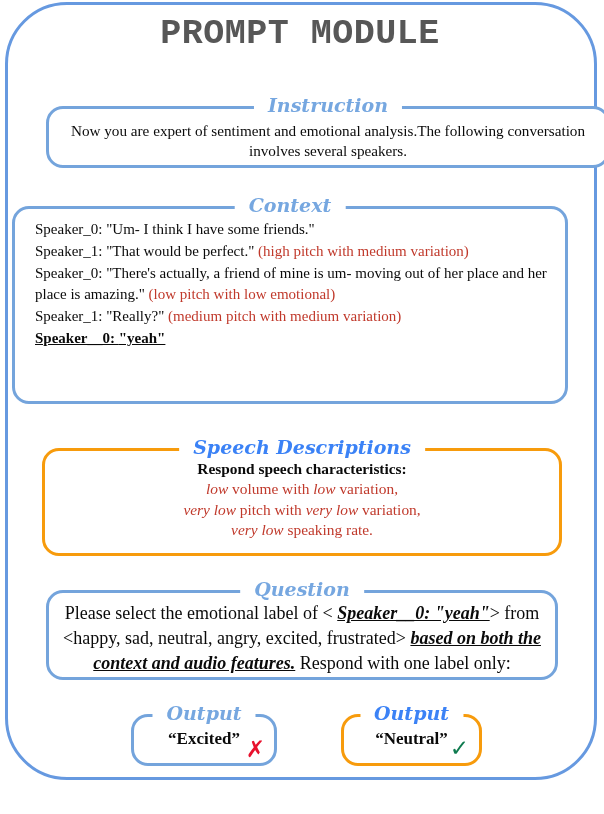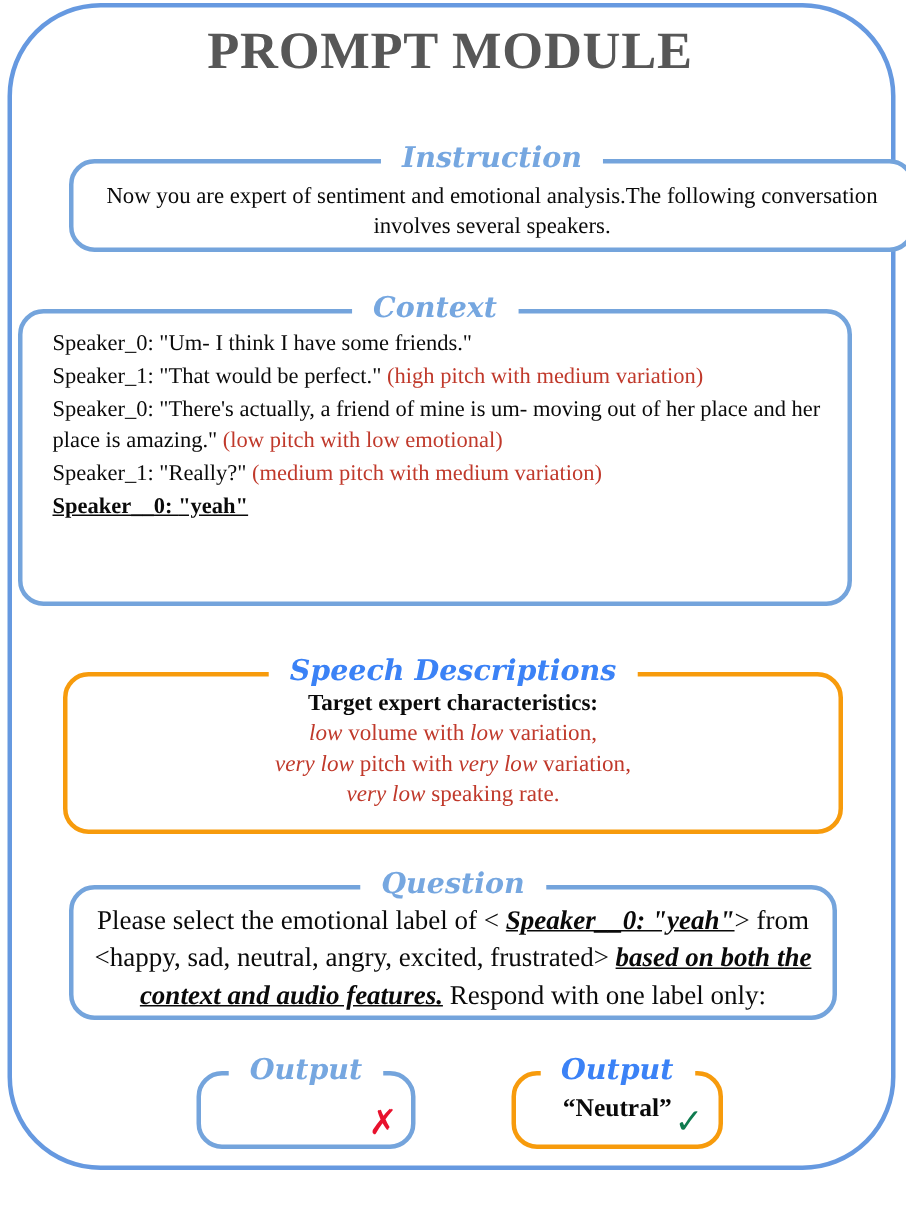--- a/index.html
+++ b/index.html
@@ -31,21 +31,21 @@
   #page-title {
     position: absolute;
     left: 0;
     top: 14px;
     width: 600px;
     text-align: center;
     font-size: 35px;
     font-weight: bold;
     letter-spacing: 0.5px;
     color: #575757;
-    font-family: Liberation Serif, serif;
+    font-family: Liberation Mono, monospace;
   }
 
   
   .panel {
     position: absolute;
     box-sizing: border-box;
     border-width: 3px;
     border-style: solid;
     border-radius: 17px;
     background: #ffffff;
@@ -133,36 +133,37 @@
       <div><span>Speaker_1: </span><span>"That would be perfect."</span><span class="ann"> (high pitch with medium variation)</span></div>
       <div><span>Speaker_0: </span><span>"There's actually, a friend of mine is um- moving out of her place and her place is amazing."</span><span class="ann"> (low pitch with low emotional)</span></div>
       <div><span>Speaker_1: </span><span>"Really?"</span><span class="ann"> (medium pitch with medium variation)</span></div>
       <div><span class="ul-bold">Speaker__0: </span><span class="ul-bold">"yeah"</span></div>
     </div>
 </div>
 
 <div class="panel orange" id="panel-speech">
   <div class="panel-legend legend-salmon">Speech Descriptions</div>
   <div class="panel-body centered">
-    <div class="sd-title">Target expert characteristics:</div>
+    <div class="sd-title">Respond speech characteristics:</div>
     <div id="speech-lines">
         <div><span class="qual">low</span><span> volume with </span><span class="qual">low</span><span> variation,</span></div>
         <div><span class="qual">very low</span><span> pitch with </span><span class="qual">very low</span><span> variation,</span></div>
         <div><span class="qual">very low</span><span> speaking rate.</span></div>
       </div>
   </div>
 </div>
 
 <div class="panel blue" id="panel-question">
   <div class="panel-legend legend-blue">Question</div>
   <div class="panel-body centered" id="question-body"><span>Please select the emotional label of &lt; </span><span class="ul-ital">Speaker__0: "yeah"</span><span>&gt; from &lt;happy, sad, neutral, angry, excited, frustrated&gt; </span><span class="ul-ital">based on both the context and audio features.</span><span> Respond with one label only:</span></div>
 </div>
 
 <div class="panel blue" id="panel-output-bad">
   <div class="panel-legend legend-blue">Output</div>
+  <div class="output-text">“Excited”</div>
   <div class="mark" id="cross-mark">✗</div>
 </div>
 
 <div class="panel orange" id="panel-output-good">
   <div class="panel-legend legend-salmon">Output</div>
   <div class="output-text">“Neutral”</div>
   <div class="mark" id="check-mark">✓</div>
 </div>
 
 </body></html>

